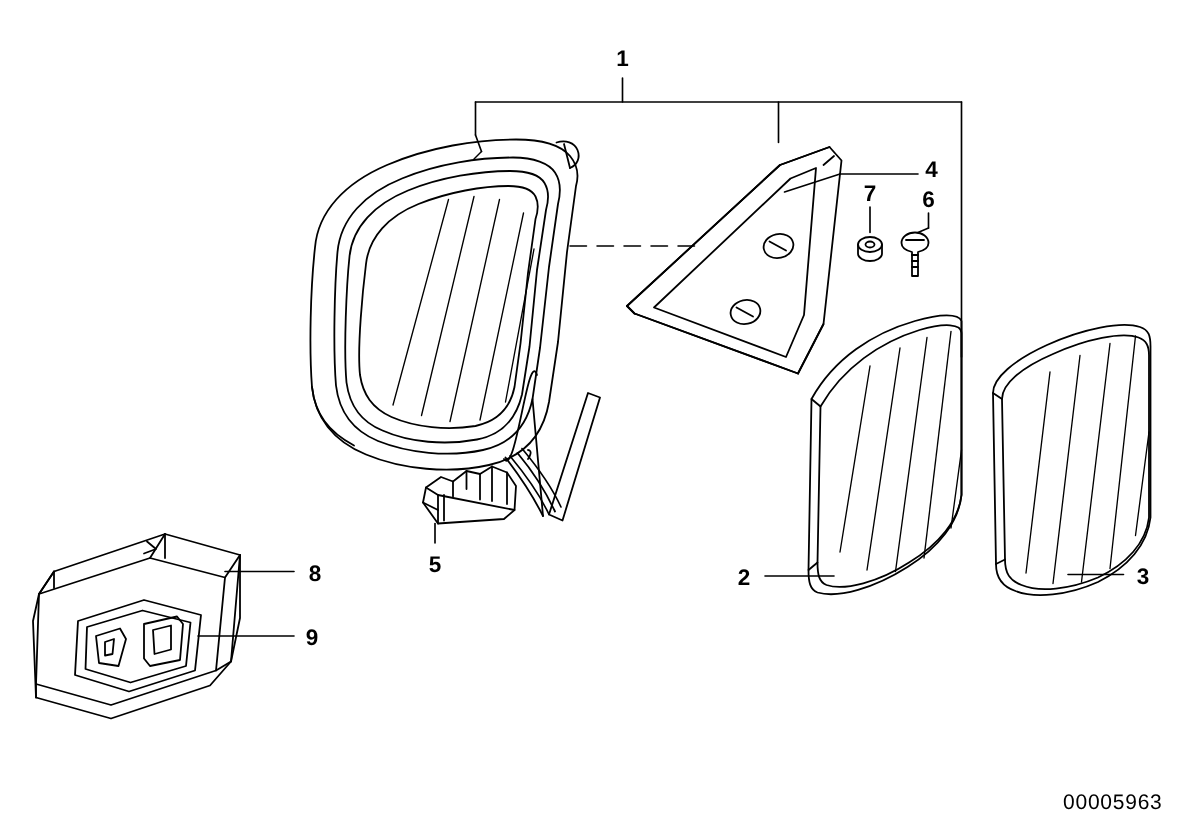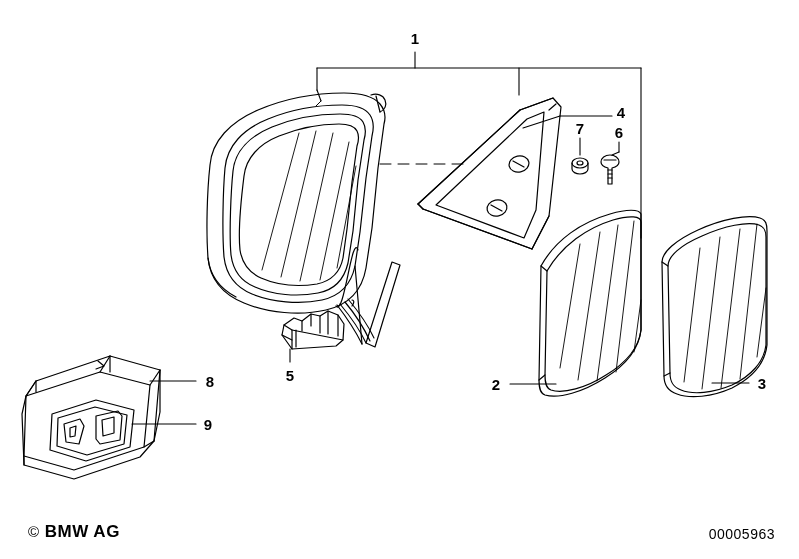--- a/index.html
+++ b/index.html
@@ -293,19 +293,15 @@
     <text class="callout-label" x="762" y="389" text-anchor="middle">3</text>
     <text class="callout-label" x="621" y="118" text-anchor="middle">4</text>
     <text class="callout-label" x="290" y="381" text-anchor="middle">5</text>
     <text class="callout-label" x="619" y="138" text-anchor="middle">6</text>
     <text class="callout-label" x="580" y="134" text-anchor="middle">7</text>
     <text class="callout-label" x="210" y="387" text-anchor="middle">8</text>
     <text class="callout-label" x="208" y="430" text-anchor="middle">9</text>
 
   </svg>
 
-  <div class="footer-brand">
-    <span class="copy">©</span>
-    <span>BMW AG</span>
-  </div>
 
   <div class="footer-id">00005963</div>
 </div>
 
 </body></html>

